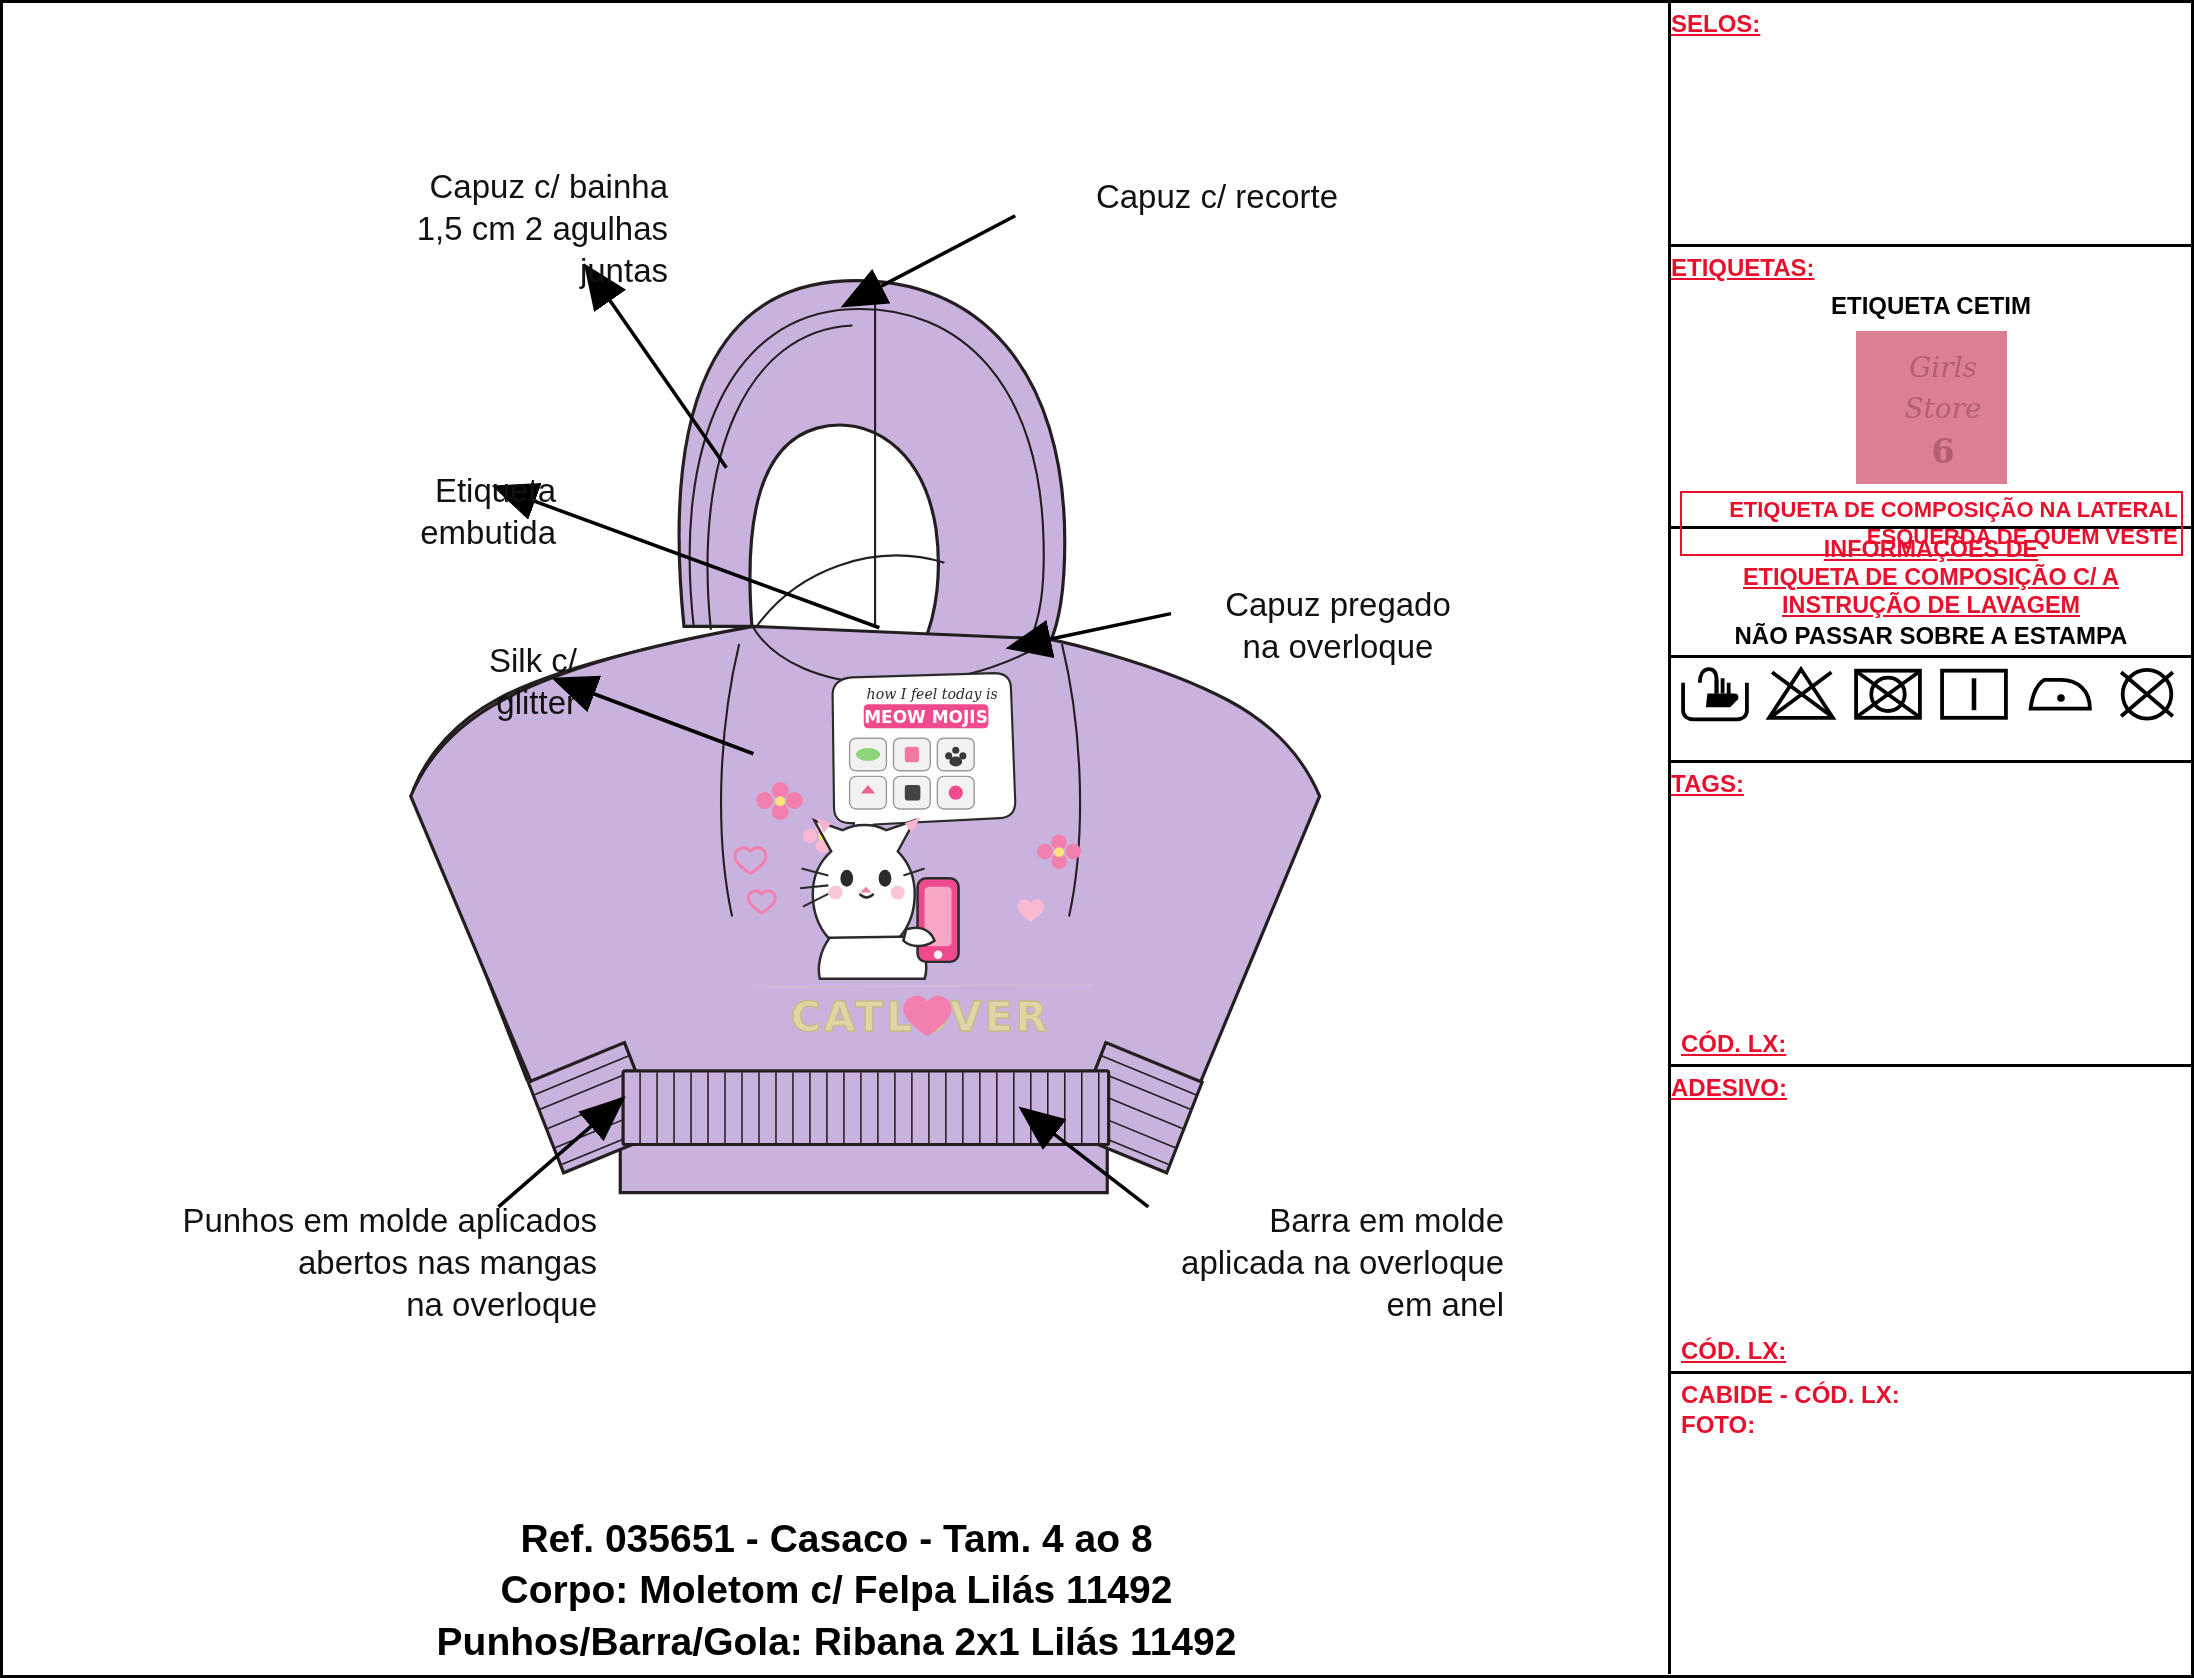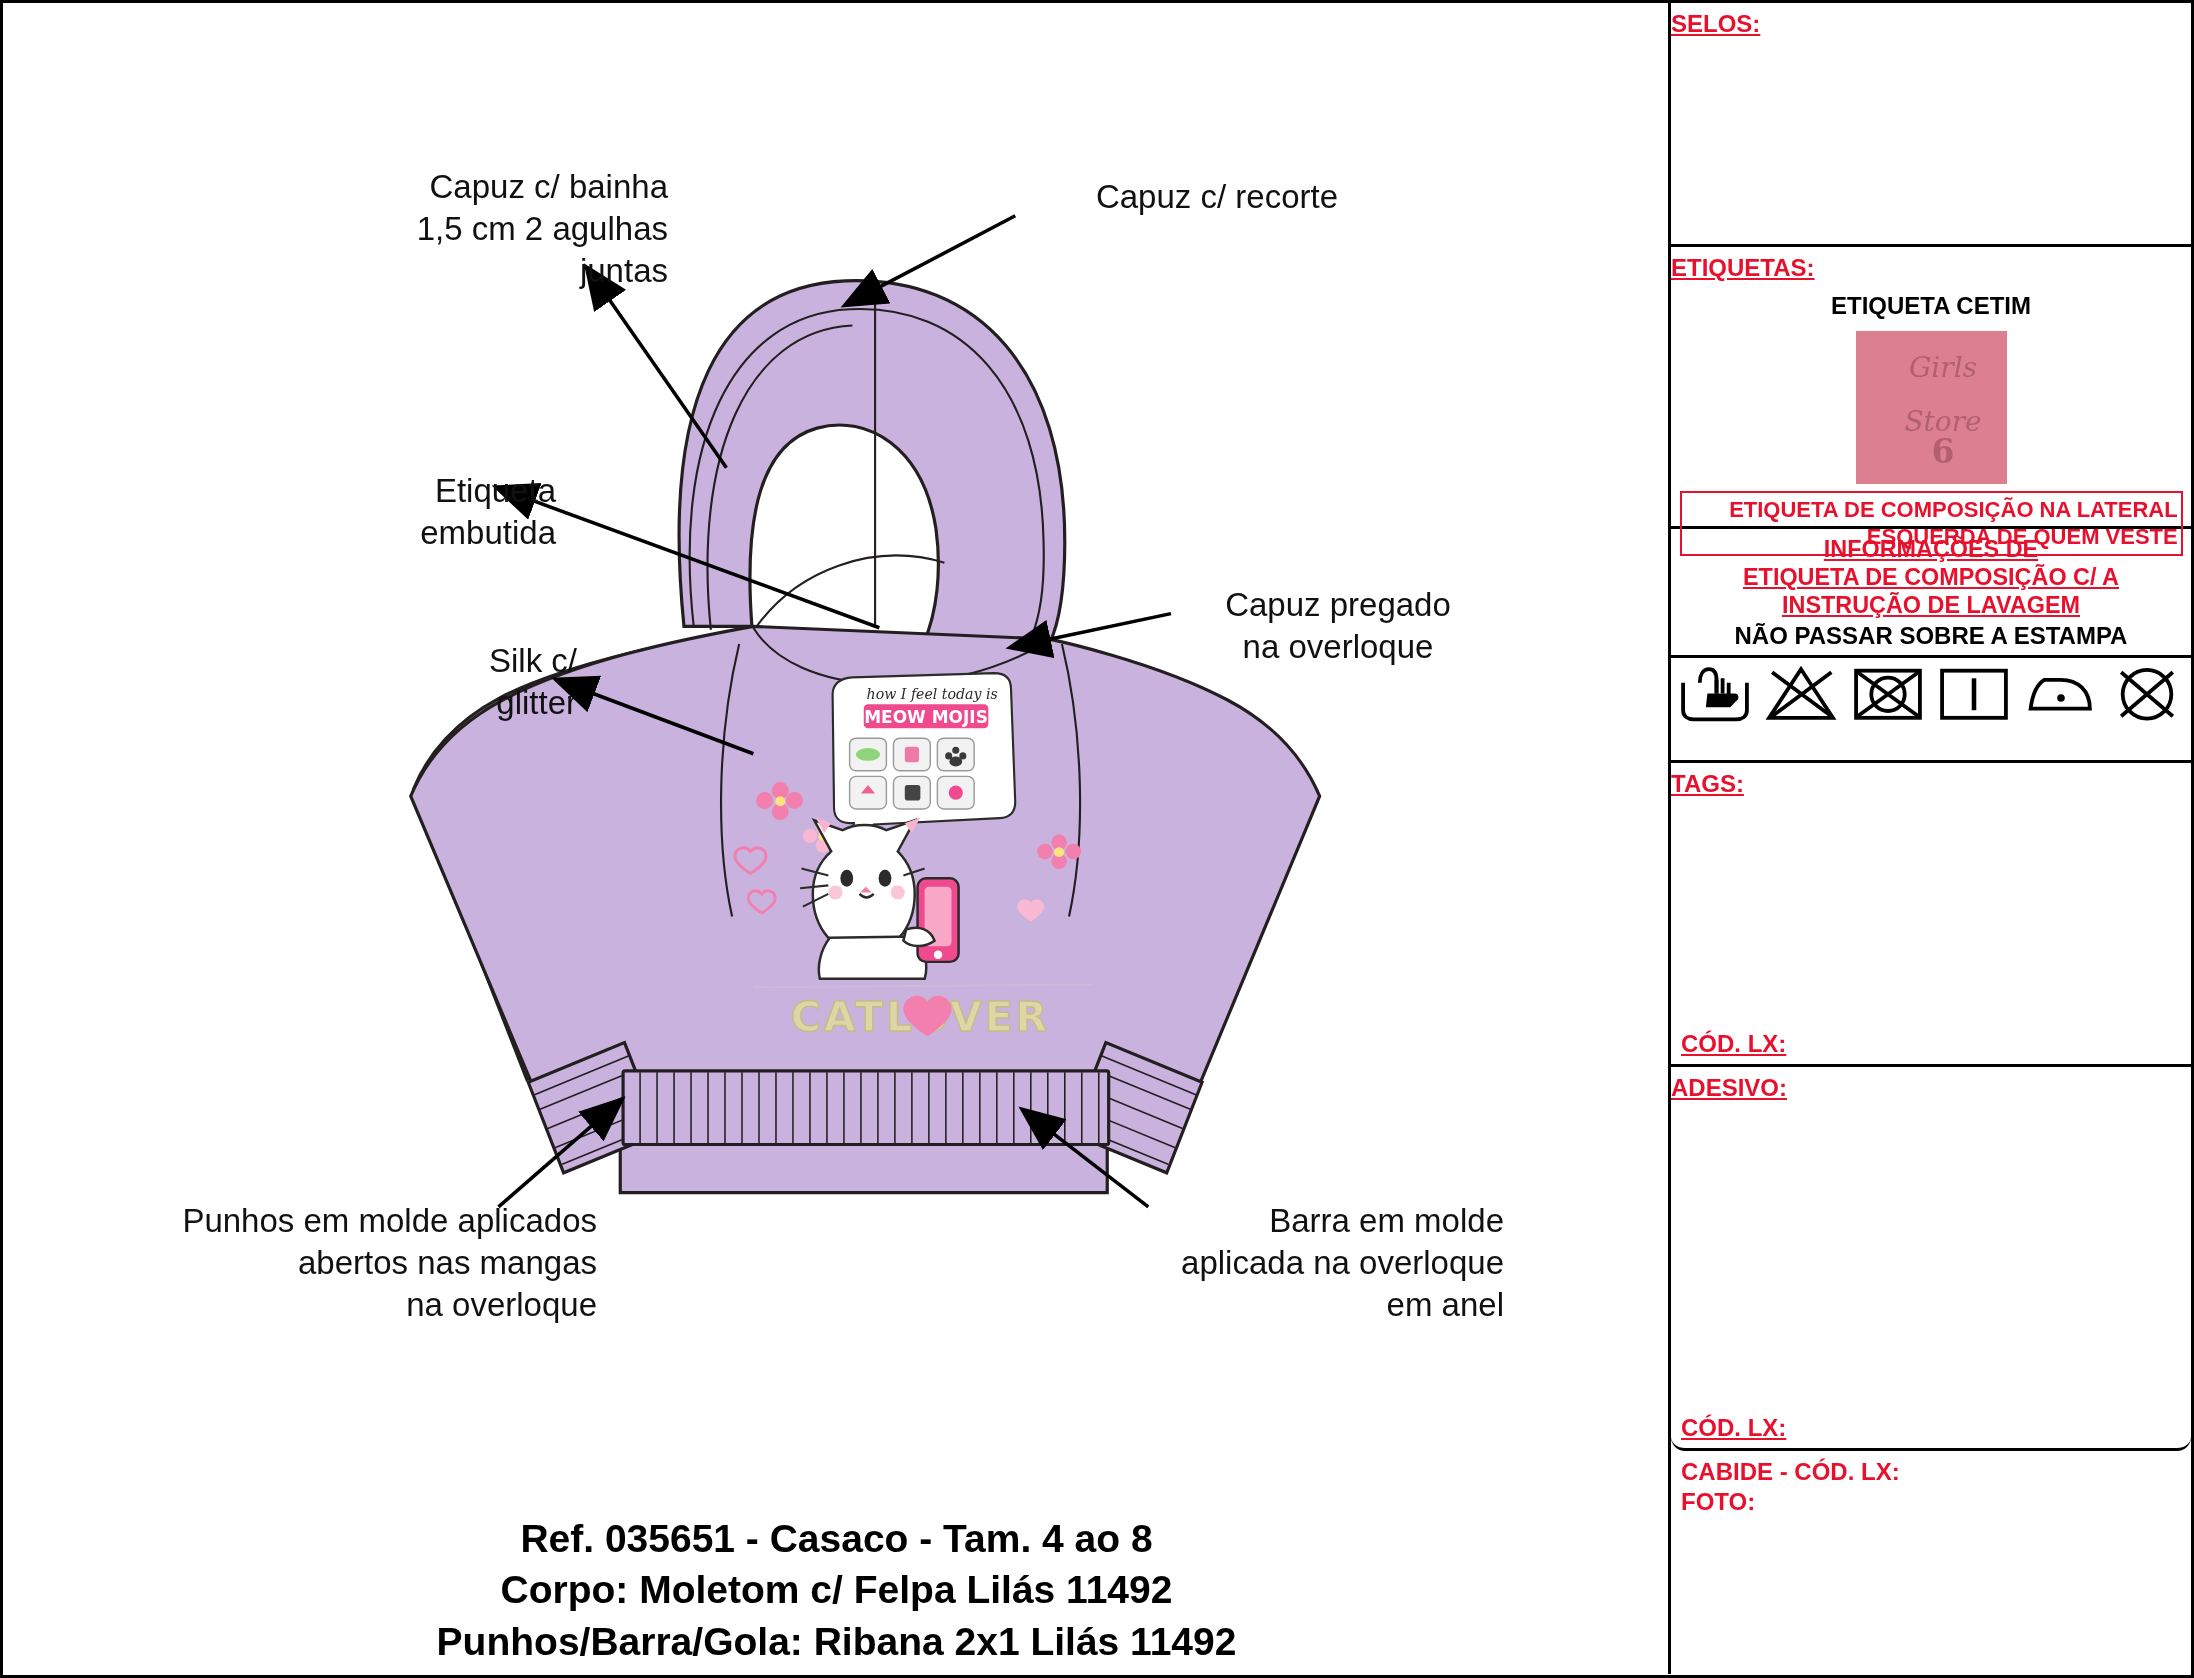--- a/index.html
+++ b/index.html
@@ -95,21 +95,21 @@
   }
   .cetim-chip .l1, .cetim-chip .l2, .cetim-chip .l3 {
     position: absolute;
     width: 100%;
     text-align: center;
     color: #b35f72;
     font-family: "DejaVu Serif", serif;
     font-style: italic;
   }
   .cetim-chip .l1 { top: 20px;  font-size: 28px; }
-  .cetim-chip .l2 { top: 74px;  font-size: 28px; }
+  .cetim-chip .l2 { top: 61px;  font-size: 28px; }
   .cetim-chip .l3 { top: 101px; font-size: 33px; font-style: normal; font-weight: bold;}
 
   .comp-box {
     border: 2.8px solid #e8112d;
     margin: 4.2px 8.5px 8.5px 8.5px;
     padding: 4.2px 2.8px;
     color: #e8112d;
     font-weight: bold;
     font-size: 22px;
     text-align: right;
@@ -519,21 +519,21 @@
         </svg>
       </div>
     </div>
 
     <div class="rbox" style="height:304px;">
       <div class="rtitle">TAGS:</div>
       <div class="tagbox-body"></div>
       <div class="codlx-line">CÓD. LX:</div>
     </div>
 
-    <div class="rbox" style="height:384px;border-radius:14px;">
+    <div class="rbox" style="height:307px;">
       <div class="rtitle">ADESIVO:</div>
       <div class="adesivo-body"></div>
       <div class="codlx-line">CÓD. LX:</div>
     </div>
 
     <div class="rbox" style="height:127px; border-bottom:none;">
       <div class="foot-lines">
         <div>CABIDE - CÓD. LX:</div>
         <div>FOTO:</div>
       </div>

